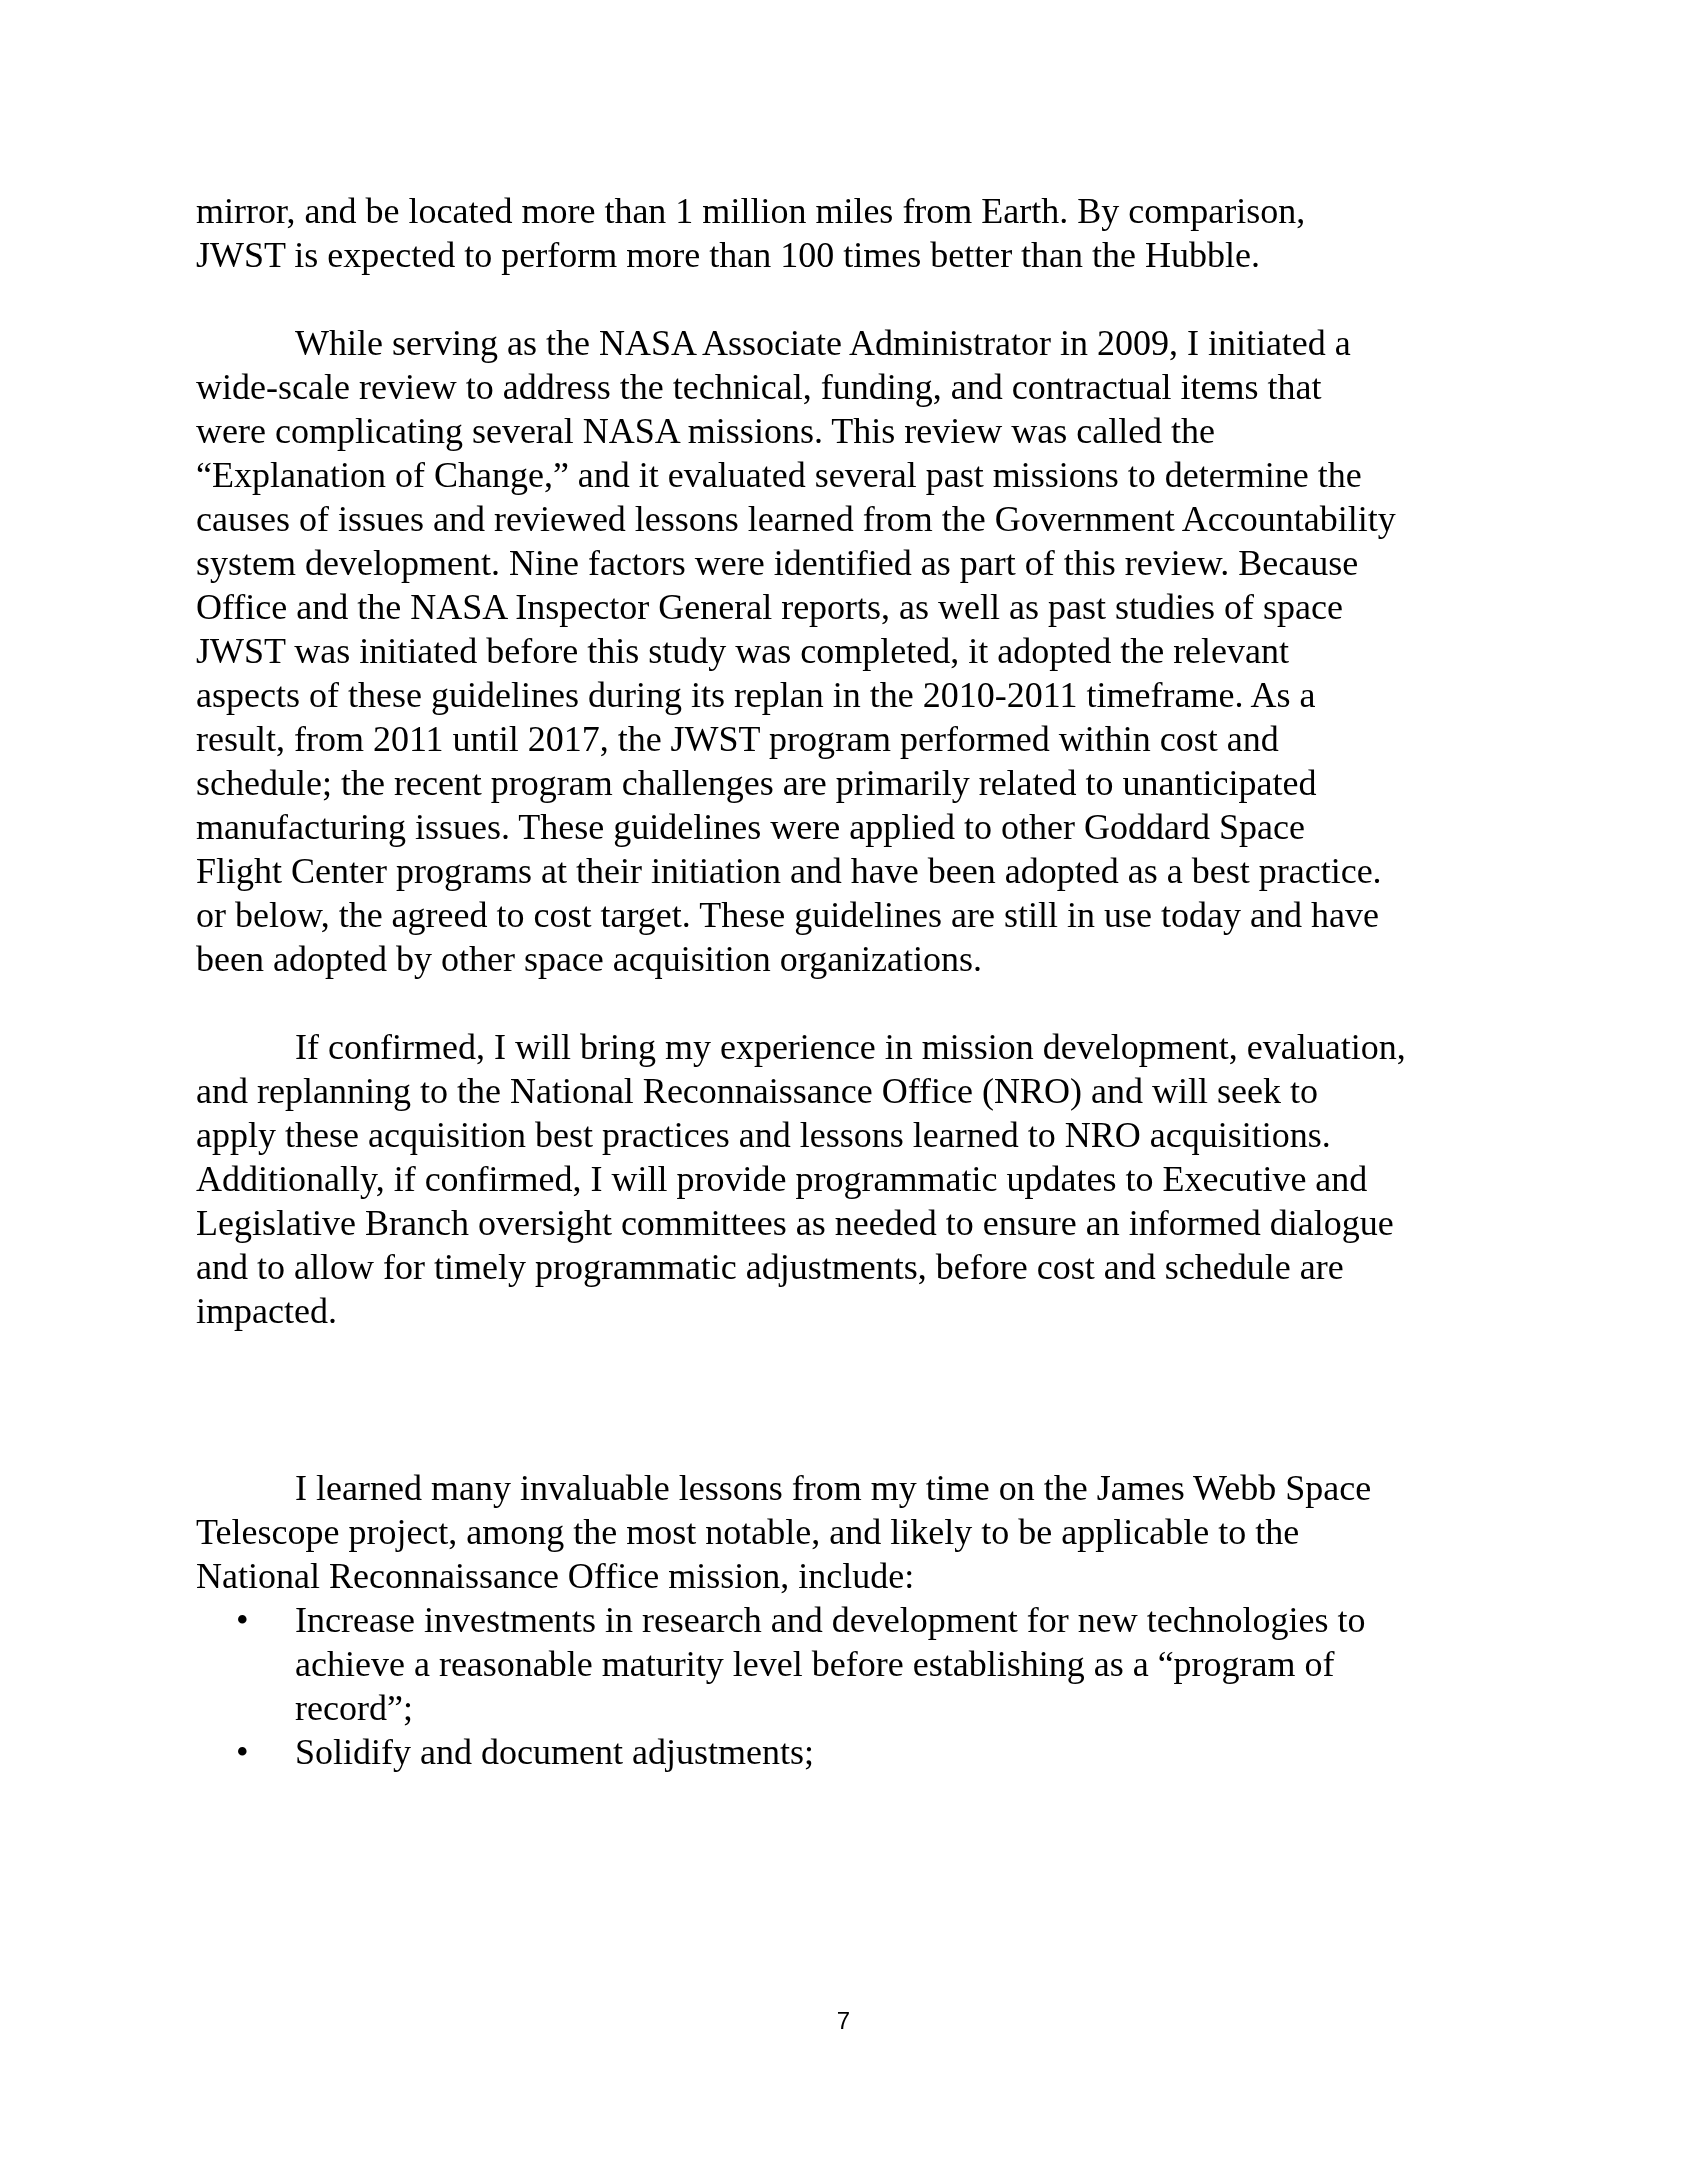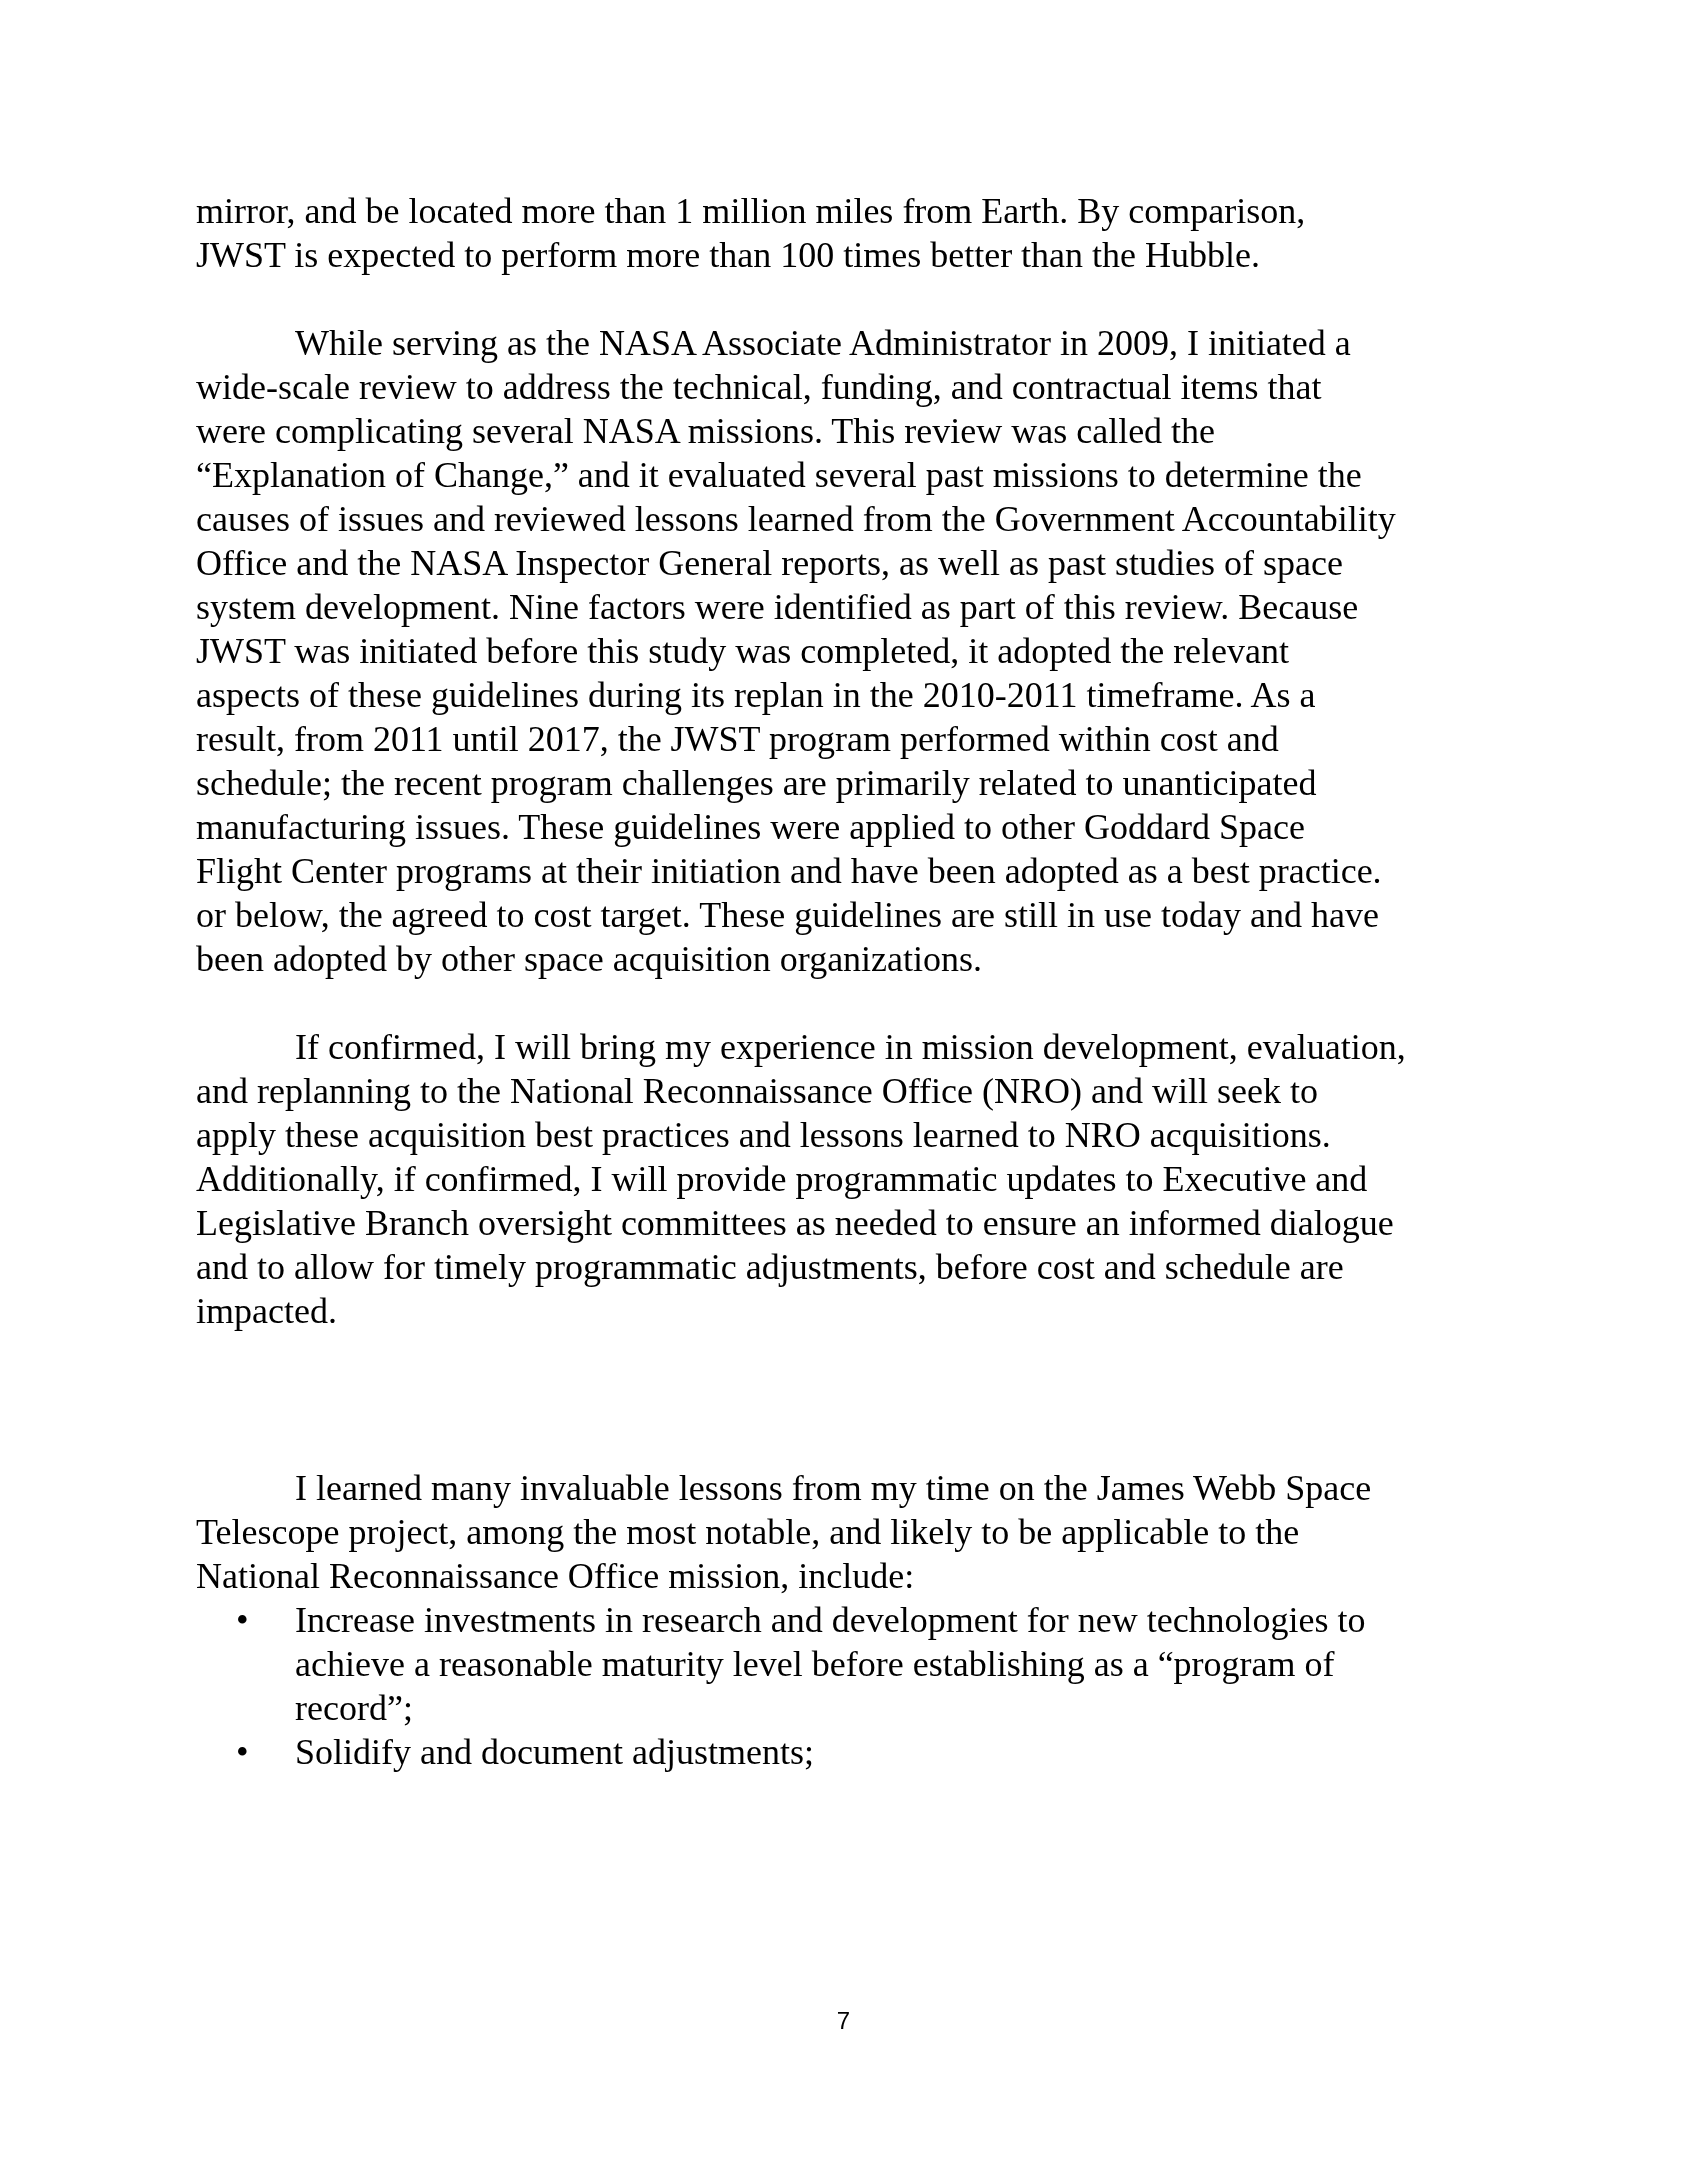--- a/index.html
+++ b/index.html
@@ -61,22 +61,22 @@
   </div>
 
   <div class="para-gap"></div>
 
   <div>
     <span class="line indent">While serving as the NASA Associate Administrator in 2009, I initiated a</span>
     <span class="line">wide-scale review to address the technical, funding, and contractual items that</span>
     <span class="line">were complicating several NASA missions.  This review was called the</span>
     <span class="line">“Explanation of Change,” and it evaluated several past missions to determine the</span>
     <span class="line">causes of issues and reviewed lessons learned from the Government Accountability</span>
+    <span class="line">system development.  Nine factors were identified as part of this review. Because</span>
     <span class="line">Office and the NASA Inspector General reports, as well as past studies of space</span>
-    <span class="line">system development.  Nine factors were identified as part of this review. Because</span>
     <span class="line">JWST was initiated before this study was completed, it adopted the relevant</span>
     <span class="line">aspects of these guidelines during its replan in the 2010-2011 timeframe.  As a</span>
     <span class="line">result, from 2011 until 2017, the JWST program performed within cost and</span>
     <span class="line">schedule; the recent program challenges are primarily related to unanticipated</span>
     <span class="line">manufacturing issues. These guidelines were applied to other Goddard Space</span>
     <span class="line">Flight Center programs at their initiation and have been adopted as a best practice.</span>
     <span class="line">or below, the agreed to cost target.  These guidelines are still in use today and have</span>
     <span class="line">been adopted by other space acquisition organizations.</span>
   </div>
 

